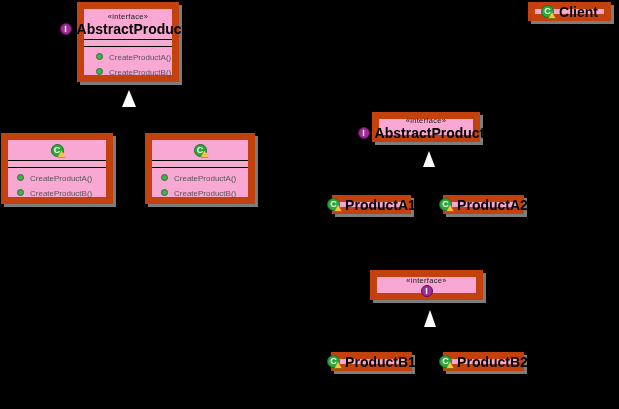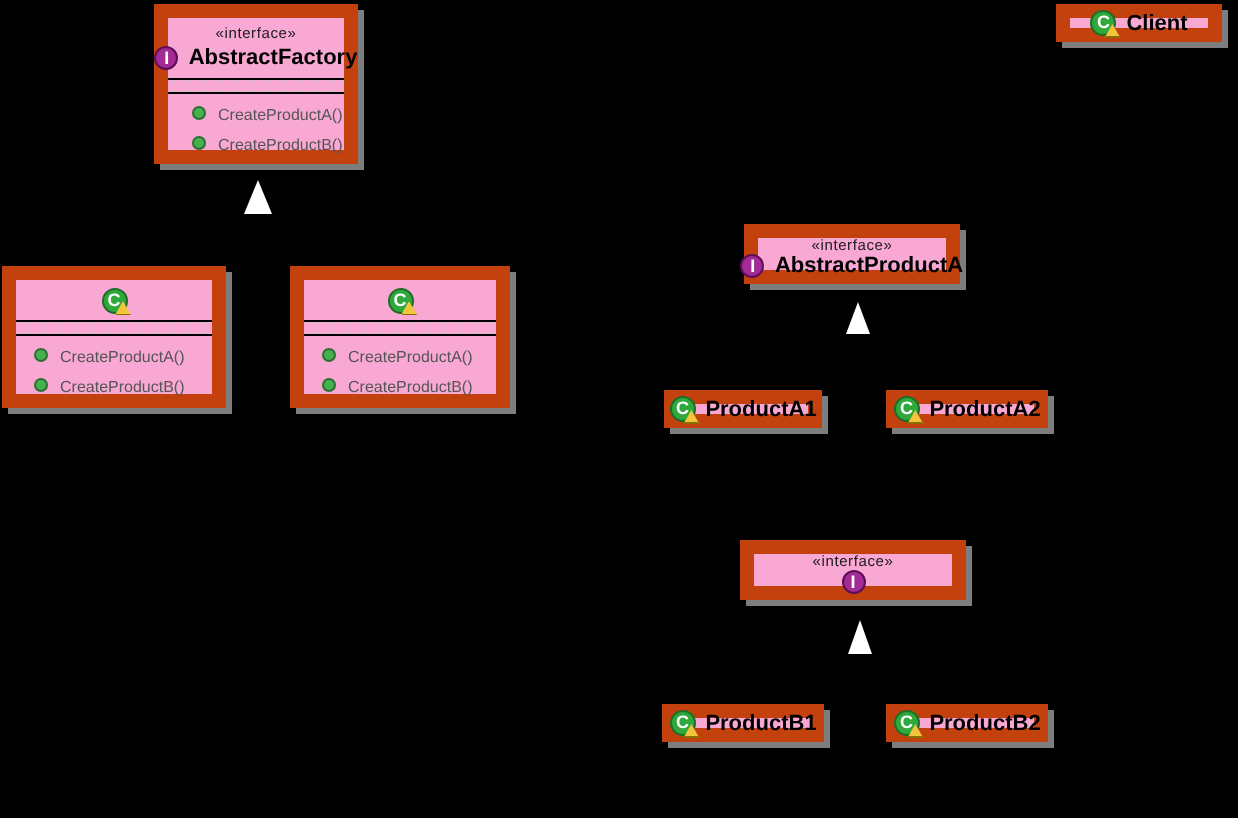--- a/index.html
+++ b/index.html
@@ -16,21 +16,21 @@
   .stereo {
     font-size:7.5px; color:#1a1a1a; text-align:center; padding-top:3px;
     letter-spacing:0.3px; line-height:9px;
   }
   .name-row {
     display:flex; align-items:center; justify-content:center; gap:5px;
     height:16px;
   }
   .simple .name-row, .simple { height:100%; }
   .simple .name-row { height:100%; }
-  .cname { font-size:11px; font-weight:bold; color:#000; white-space:nowrap; }
+  .cname { font-size:14px; font-weight:bold; color:#000; white-space:nowrap; }
   .icon {
     position:relative; display:inline-flex; align-items:center; justify-content:center;
     border-radius:50%; color:#fff; font-weight:bold; flex:none;
   }
   .icon .glyph { font-size:9px; line-height:1; }
   .icon-if {
     width:12px; height:12px; background:#A12C96; border:1px solid #5f0d58;
   }
   .icon-cls {
     width:13px; height:13px; background:#2FA83C; border:1px solid #1d6e27;
@@ -68,21 +68,21 @@
 </head>
 <body>
 
 <div class="node" style="left:77px; top:2px; width:102px; height:80px;">
   <div class="hdr tall-hdr">
     <div class="stereo">«interface»</div>
     <div class="name-row">
       <span class="icon icon-if">
           <span class="glyph">I</span>
         </span>
-      <span class="cname">AbstractFactory</span>
+      <span class="cname">AbstractProductB</span>
     </div>
   </div>
   <div class="fields"></div>
   <div class="methods">
     <div class="m">
       <span class="bullet"></span>
       <span class="mtext">CreateProductA()</span>
     </div>
     <div class="m">
       <span class="bullet"></span>

